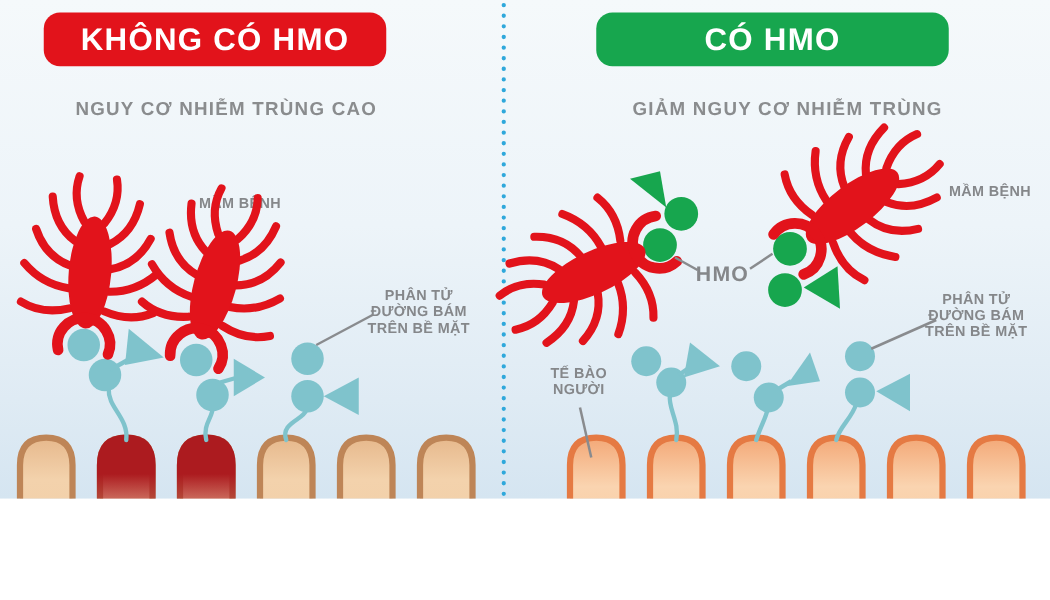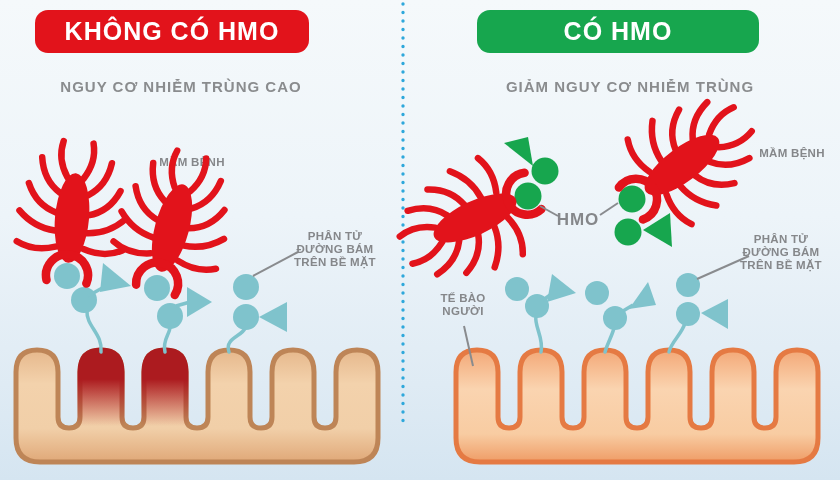--- a/index.html
+++ b/index.html
@@ -1,17 +1,17 @@
 <!DOCTYPE html>
 <html><head>
 <meta charset="utf-8">
 <style>
   html,body{margin:0;padding:0;}
   .stage{
-    position:relative;width:840px;height:480px;overflow:hidden;
+    position:relative;width:840px;height:399px;overflow:hidden;
     background:linear-gradient(180deg,#F5F9FB 0%,#EDF4F9 45%,#DFEBF4 80%,#D5E5F1 100%);
     font-family:"Liberation Sans","DejaVu Sans",sans-serif;
   }
   svg{position:absolute;left:0;top:0;}
   text{font-family:"Liberation Sans","DejaVu Sans",sans-serif;font-weight:bold;}
   .banner-text{font-size:25px;fill:#FFFFFF;letter-spacing:1px;}
   .subtitle{font-size:15px;fill:#8A8C8E;letter-spacing:1px;}
   .small-label{font-size:11.5px;fill:#85878A;letter-spacing:.3px;}
   .hmo-label{font-size:17px;fill:#85878A;letter-spacing:1px;}
 </style>

